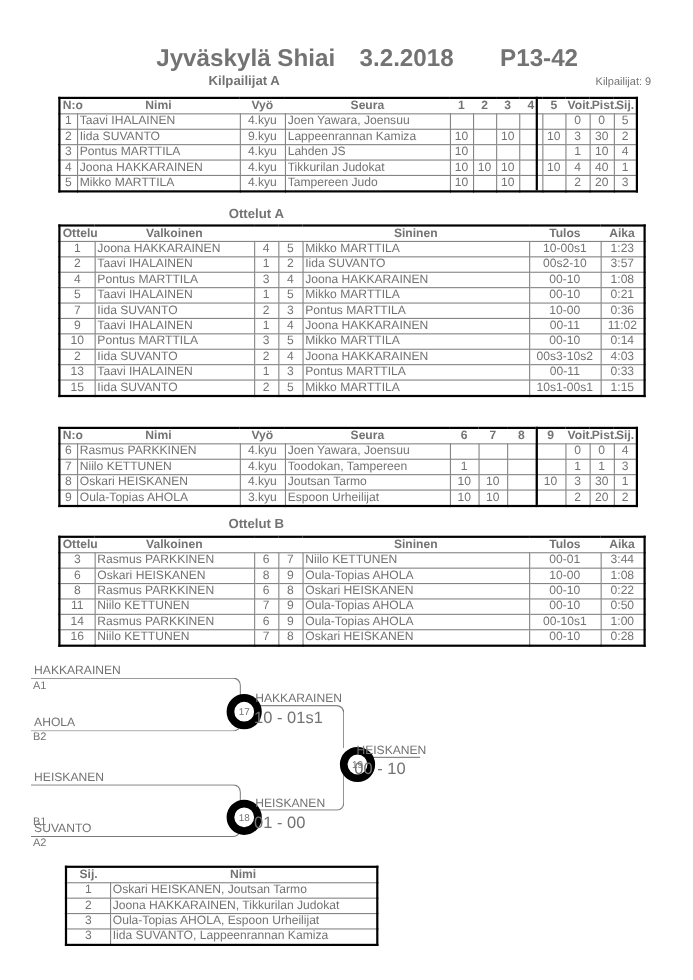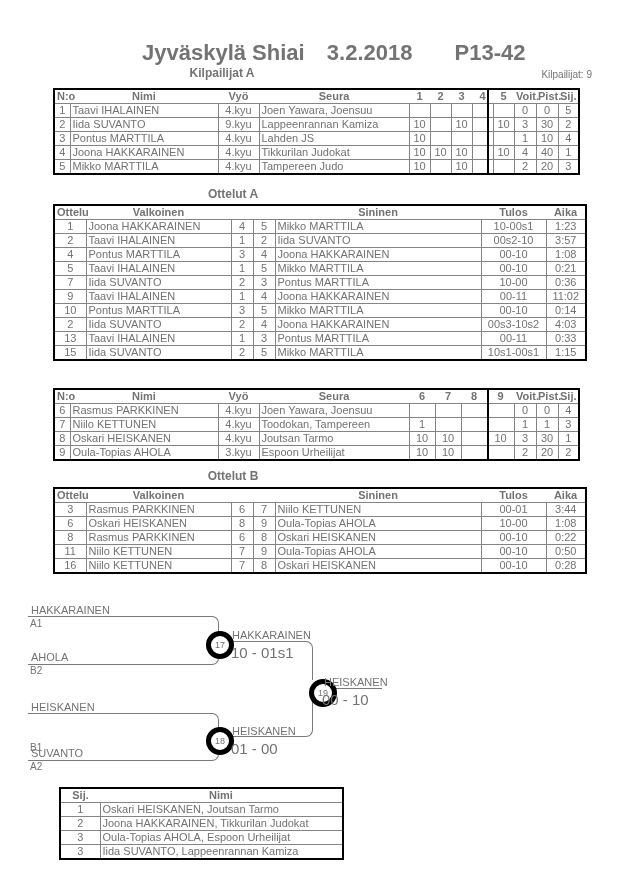--- a/index.html
+++ b/index.html
@@ -24,21 +24,21 @@
 
   .vsep{position:absolute;width:2px;background:#000;}
 
   
   .br-line{position:absolute;border:0 solid #7a7a7a;}
   .br-pair{border-top:1px solid #7a7a7a;border-right:1px solid #7a7a7a;border-bottom:1px solid #7a7a7a;
            border-radius:0 7px 7px 0;}
   .br-win-down{border-top:1px solid #7a7a7a;border-right:1px solid #7a7a7a;border-top-right-radius:7px;}
   .br-win-up{border-bottom:1px solid #7a7a7a;border-right:1px solid #7a7a7a;border-bottom-right-radius:7px;}
   .br-final{border-top:1px solid #7a7a7a;}
-  .br-circle{position:absolute;width:18px;height:18px;border:5px solid #000000;border-radius:50%;
+  .br-circle{position:absolute;width:18px;height:18px;border:7px solid #000000;border-radius:50%;
              background:#fff;font-size:9px;line-height:18px;text-align:center;}
   .br-name{position:absolute;font-size:11px;white-space:nowrap;}
   .br-seed{position:absolute;font-size:10px;white-space:nowrap;text-align:center;}
   .br-score{position:absolute;font-size:15px;white-space:nowrap;}
 </style>
 </head>
 <body>
 
 <div id="page">
 
@@ -415,20 +415,29 @@
         <tr>
           <td class="c">11</td>
           <td class="l">Niilo KETTUNEN</td>
           <td class="c">7</td>
           <td class="c">9</td>
           <td class="l">Oula-Topias AHOLA</td>
           <td class="c">00-10</td>
           <td class="c">0:50</td>
         </tr>
         <tr>
+          <td class="c">14</td>
+          <td class="l">Rasmus PARKKINEN</td>
+          <td class="c">6</td>
+          <td class="c">9</td>
+          <td class="l">Oula-Topias AHOLA</td>
+          <td class="c">00-10s1</td>
+          <td class="c">1:00</td>
+        </tr>
+        <tr>
           <td class="c">16</td>
           <td class="l">Niilo KETTUNEN</td>
           <td class="c">7</td>
           <td class="c">8</td>
           <td class="l">Oskari HEISKANEN</td>
           <td class="c">00-10</td>
           <td class="c">0:28</td>
         </tr>
       </tbody>
   </table>

